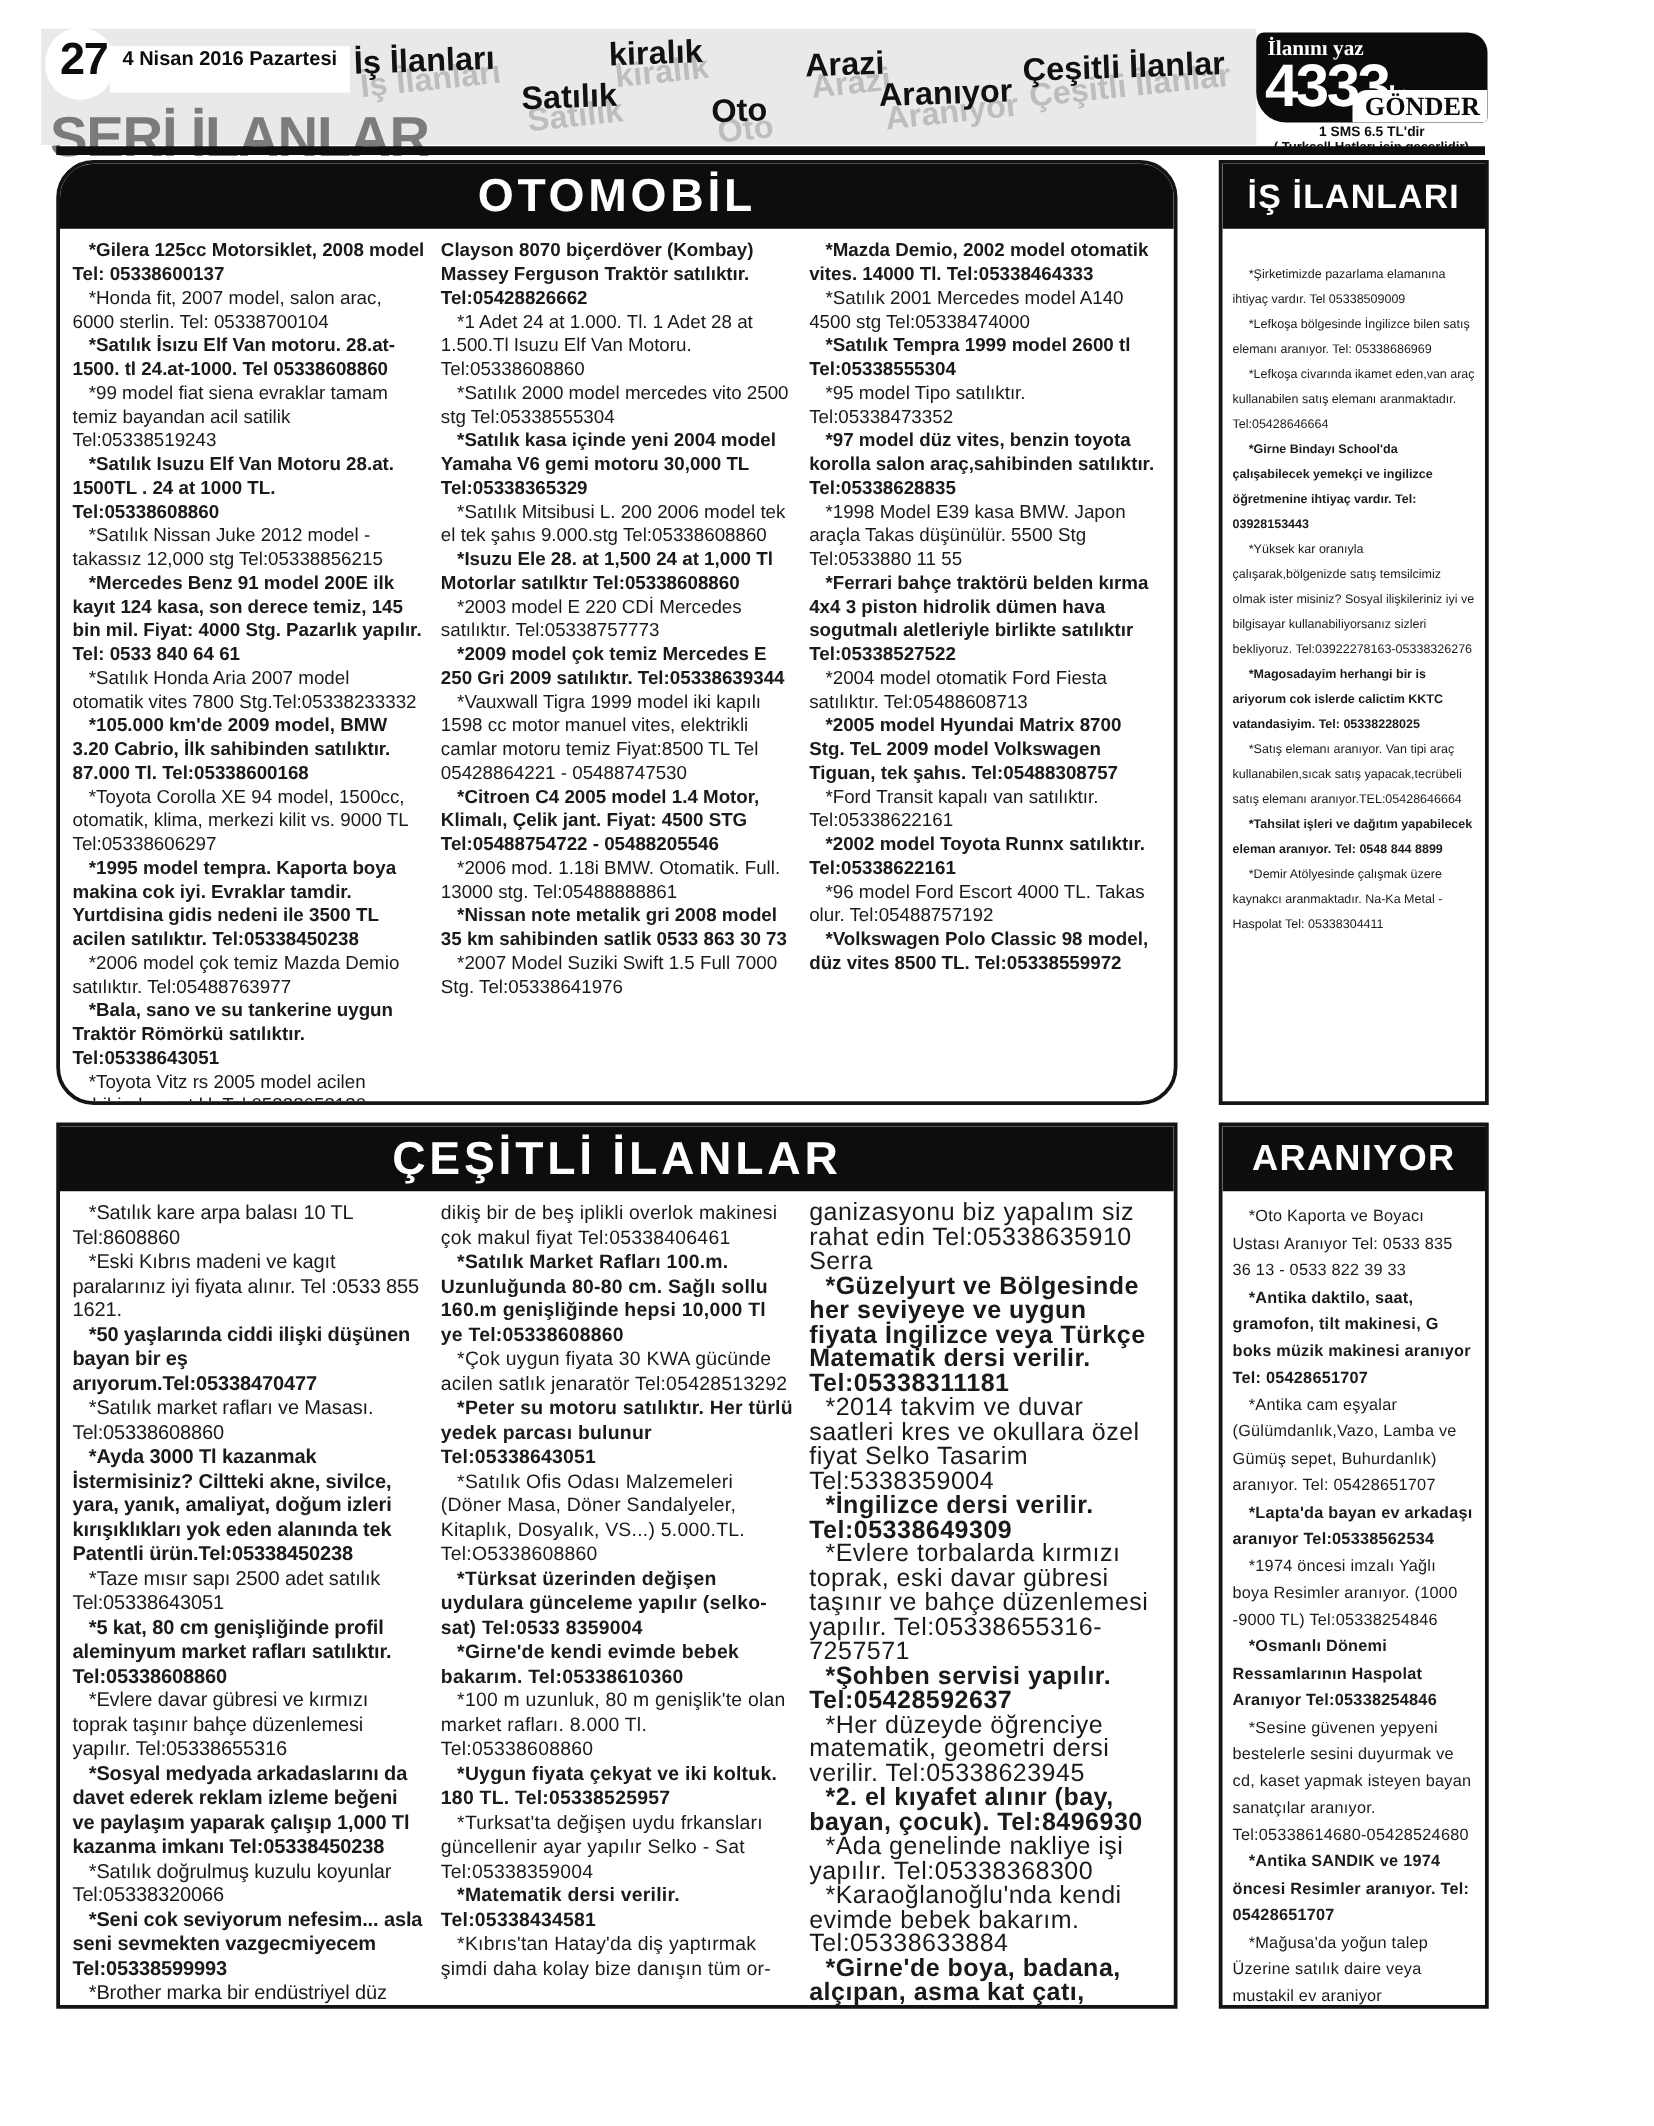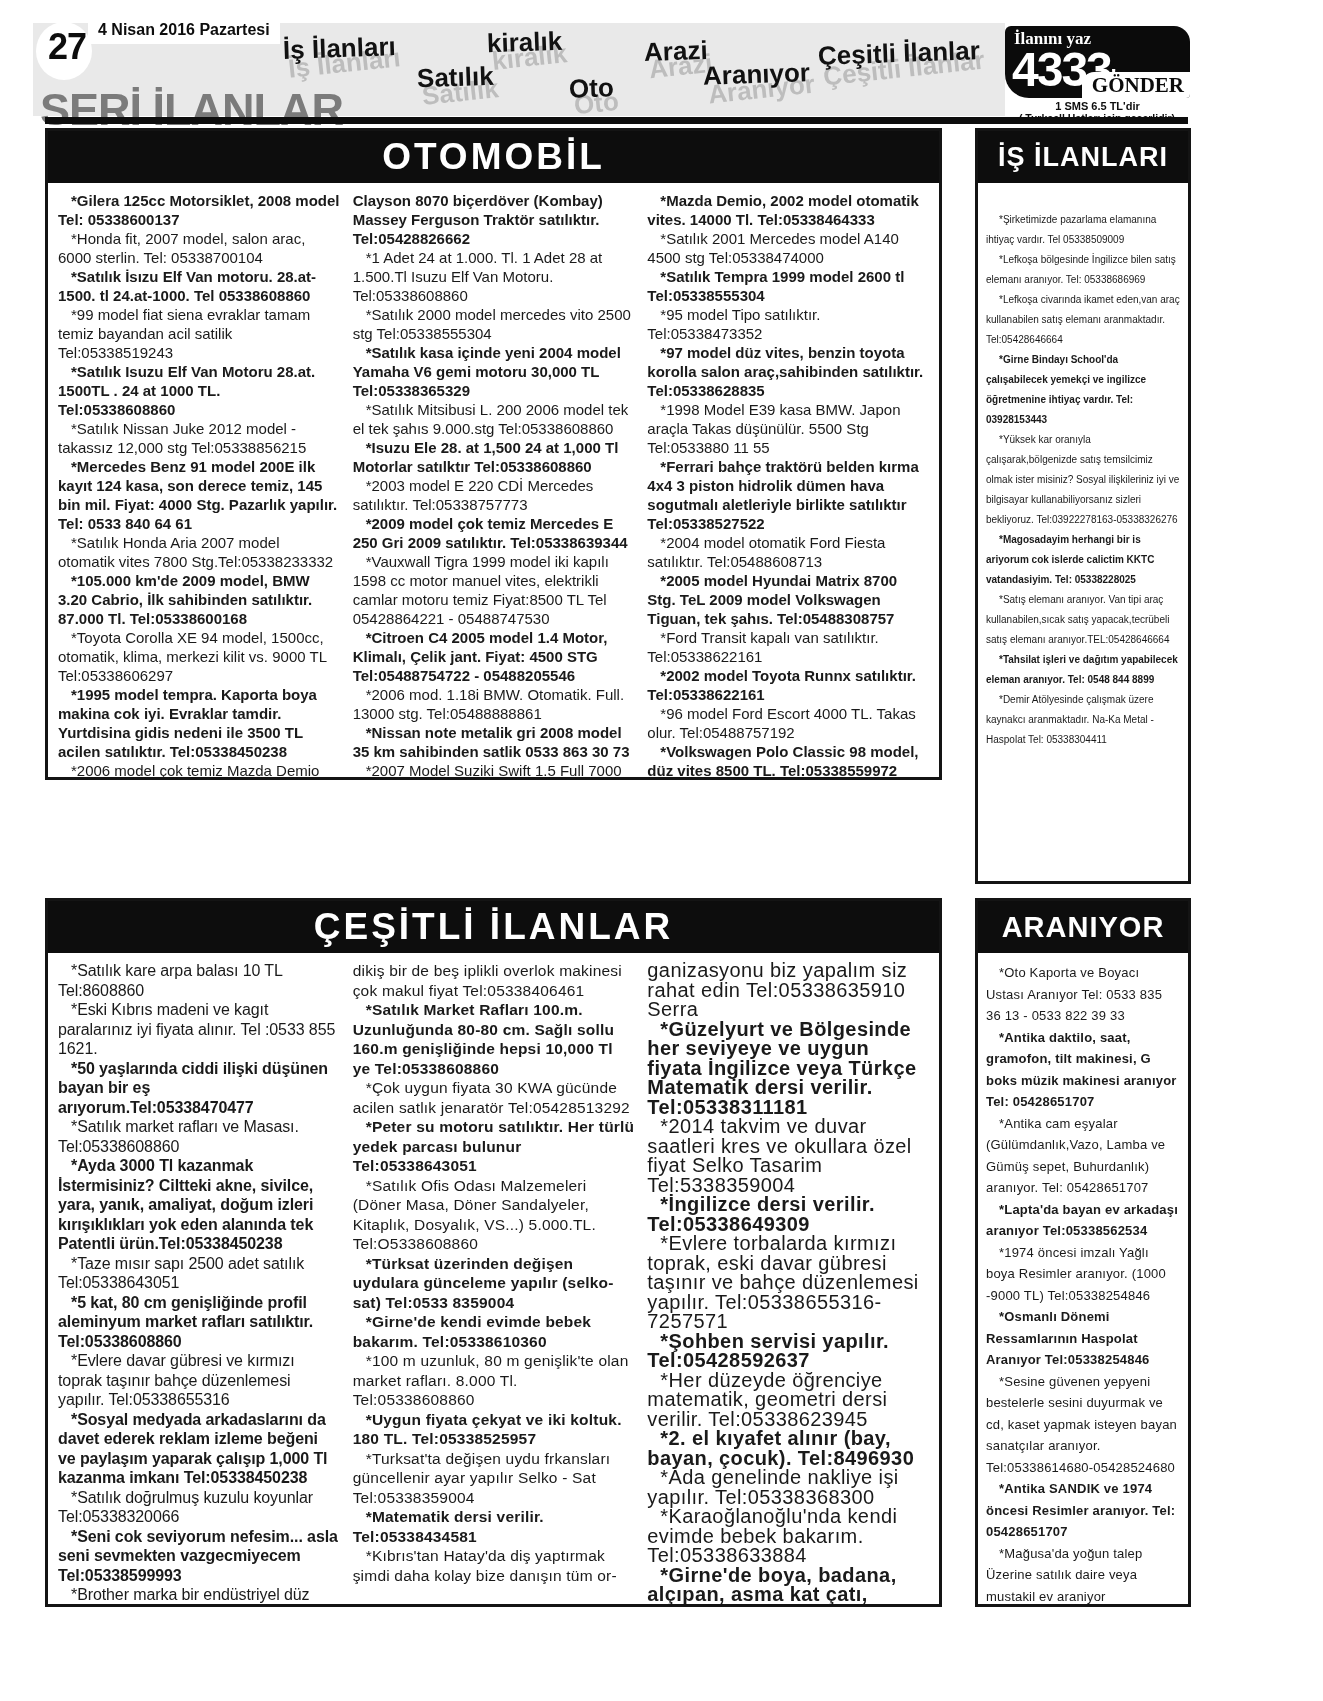--- a/index.html
+++ b/index.html
@@ -5,21 +5,21 @@
   * { margin:0; padding:0; box-sizing:border-box; }
   html,body { background:#fff; }
   .page {
     position:relative; width:1323px; height:1701px; background:#ffffff;
     font-family:"Liberation Sans", sans-serif; color:#1a1a1a; overflow:hidden;
   }
   
   .head-strip { position:absolute; left:33px; top:23px; width:972px; height:93px; background:#e9e9e9; }
   .pagenum-circle { position:absolute; left:36px; top:22px; width:56px; height:58px; background:#fff; border-radius:50%; }
   .pagenum { position:absolute; left:48px; top:26px; font-size:36px; font-weight:bold; color:#0d0d0d; letter-spacing:-1px; }
-  .datebox { position:absolute; left:88px; top:19px; background:#fff; padding:2px 10px 5px 10px; font-size:16px; font-weight:bold; color:#0d0d0d; }
+  .datebox { position:absolute; left:88px; top:37px; background:#fff; padding:2px 10px 17px 10px; font-size:16px; font-weight:bold; color:#0d0d0d; }
   .masthead { position:absolute; left:40px; top:54px; font-size:45px; font-weight:bold; color:#7b7b7b; letter-spacing:-1px;margin-top:30px; }
   .cat { position:absolute; font-size:26px; font-weight:bold; }
   .cat .sh { position:absolute; left:5px; top:15px; color:#bdbdbd; transform:rotate(-6deg); white-space:nowrap; }
   .cat .mn { position:relative; color:#111; white-space:nowrap; display:inline-block; transform:rotate(-2deg); }
   .cat-1 { left:283px; top:33px; }
   .cat-2 { left:487px; top:27px; }
   .cat-3 { left:644px; top:36px; }
   .cat-4 { left:818px; top:38px; }
   .cat-5 { left:417px; top:62px; }
   .cat-6 { left:569px; top:73px; }
@@ -28,21 +28,21 @@
   .smsbox { position:absolute; left:1005px; top:26px; width:185px; height:72px; background:#0b0b0b; border-radius:6px 16px 4px 24px; overflow:hidden; }
   .sms-l1 { position:absolute; left:9px; top:3px; color:#fff; font-family:"Liberation Serif", serif; font-weight:bold; font-size:17px; }
   .sms-num { position:absolute; left:7px; top:16px; color:#fff; font-weight:bold; font-size:48px; letter-spacing:-2px; }
   .sms-suf { font-size:24px; letter-spacing:0; }
   .sms-send { position:absolute; right:0; bottom:0; background:#fff; color:#0b0b0b; font-family:"Liberation Serif", serif; font-weight:bold; font-size:21px; padding:1px 6px 0 10px; border-top-left-radius:12px; }
   .sms-note1 { position:absolute; left:1005px; top:100px; width:185px; text-align:center; font-size:11px; font-weight:bold; color:#0d0d0d; }
   .sms-note2 { position:absolute; left:997px; top:112px; width:200px; text-align:center; font-size:10.5px; font-weight:bold; color:#0d0d0d; }
   .head-rule { position:absolute; left:45px; top:117px; width:1143px; height:7px; background:#0d0d0d; }
   
   .secbox { position:absolute; border:3px solid #141414; background:#fff; overflow:hidden; }
-  .sec-otomobil { left:45px;  top:128px; width:897px; height:652px; }
+  .sec-otomobil { left:45px;  top:128px; width:897px; height:756px;border-radius:30px; }
   .sec-is       { left:975px; top:128px; width:216px; height:756px; }
   .sec-cesitli  { left:45px;  top:898px; width:897px; height:709px; }
   .sec-araniyor { left:975px; top:898px; width:216px; height:709px; }
   .sec-title { background:#0d0d0d; color:#fff; font-weight:bold; text-align:center; height:52px; line-height:52px; letter-spacing:3px; }
   .sec-otomobil .sec-title, .sec-cesitli .sec-title { font-size:37px; }
   .sec-is .sec-title { font-size:27px; letter-spacing:1px; }
   .sec-araniyor .sec-title { font-size:29px; letter-spacing:1px; }
   .cols { display:flex; gap:13px; padding:8px 10px; }
   .col { flex:1; min-width:0; }
   .ad { margin:0; text-indent:13px; }

